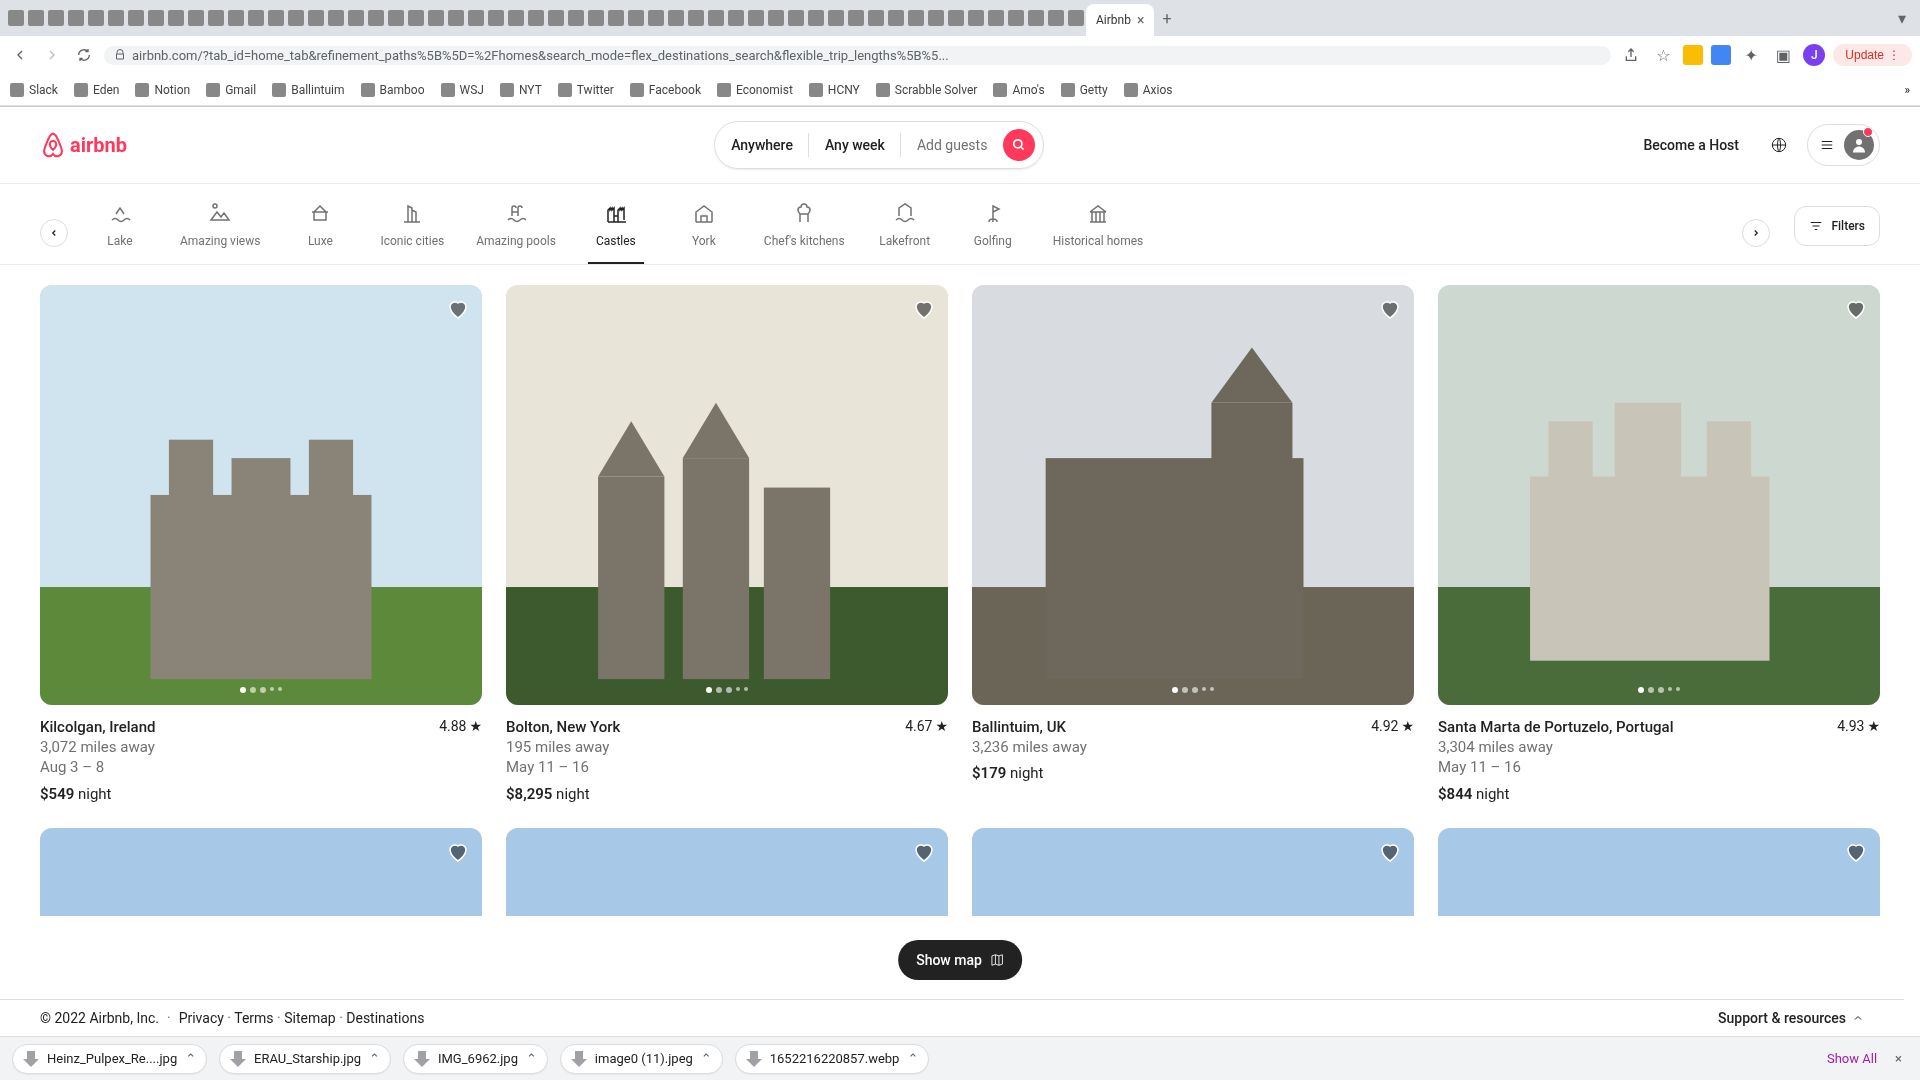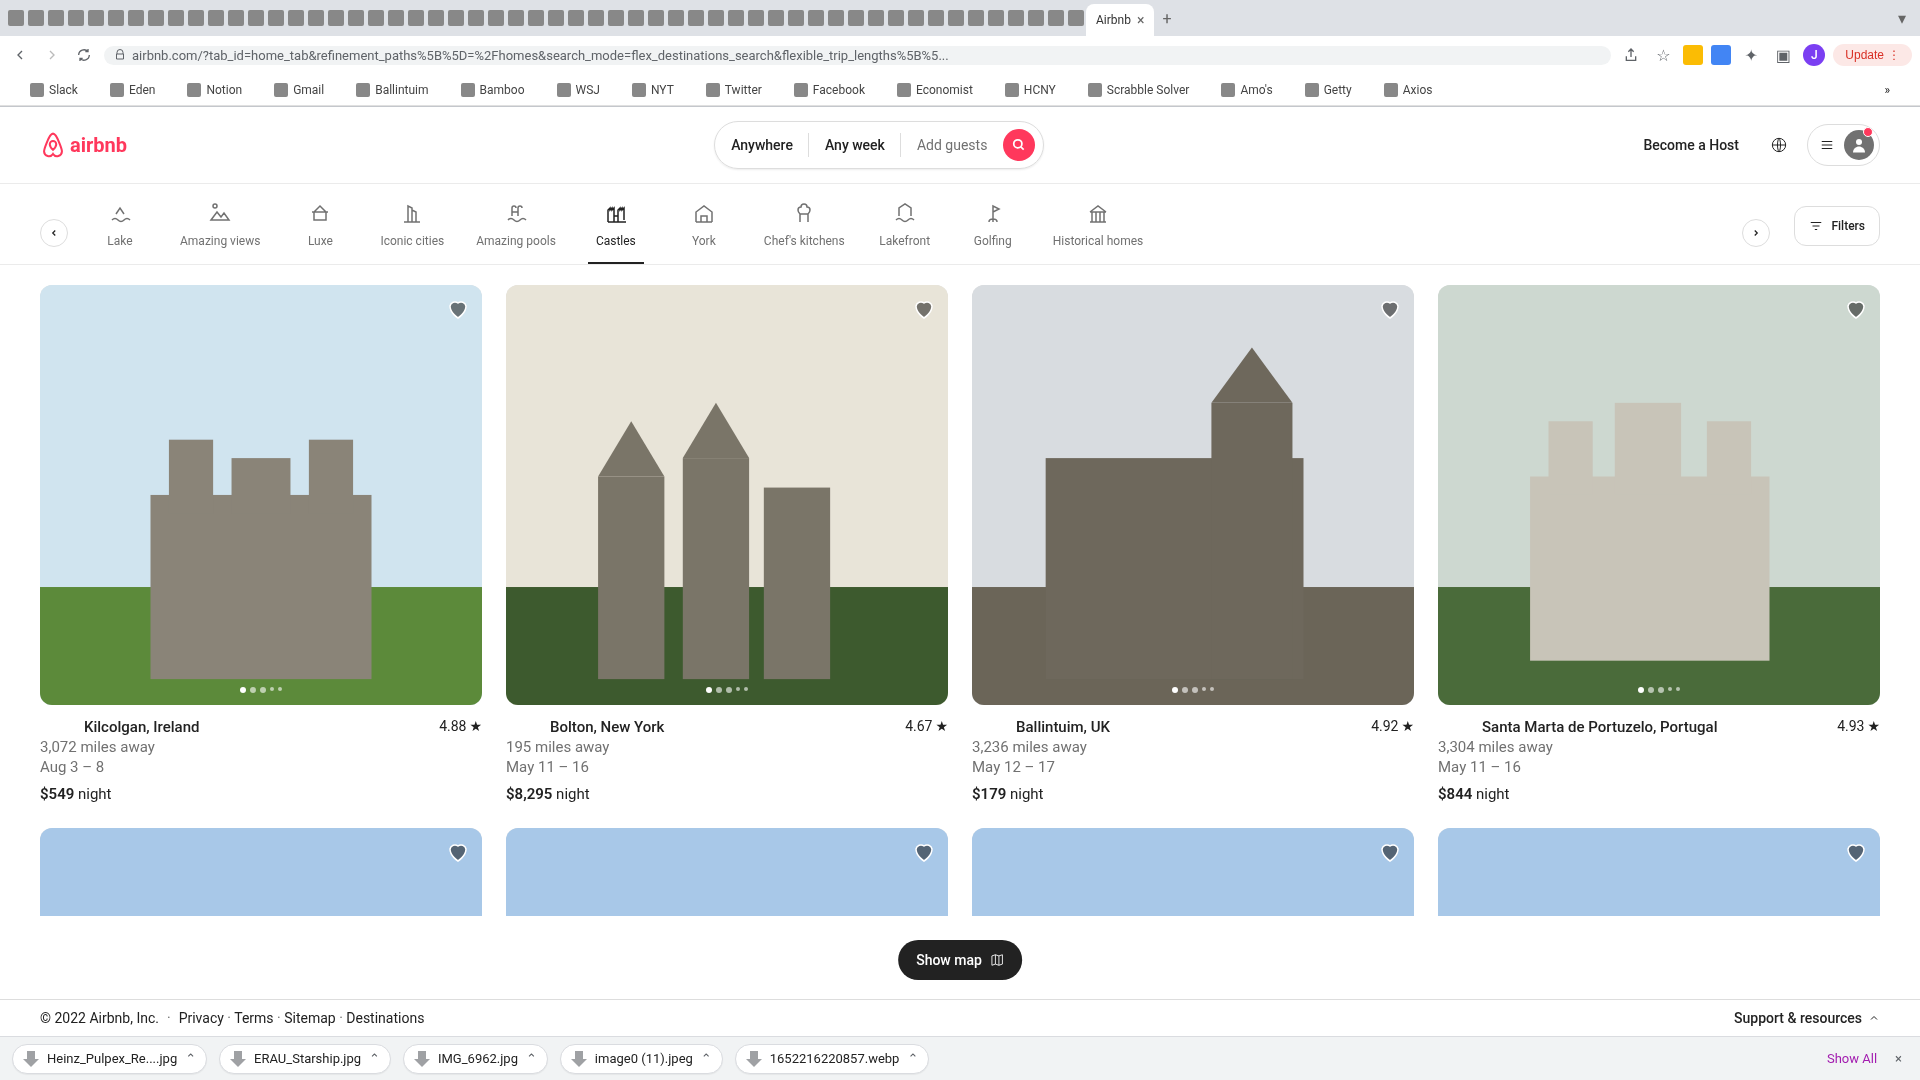--- a/index.html
+++ b/index.html
@@ -18,21 +18,21 @@
 .nav-btn { width: 24px; height: 24px; display: flex; align-items: center; justify-content: center; color: #5f6368; border-radius: 50%; cursor: pointer; }
 .nav-btn.disabled { color: #bbb; }
 .url-box { flex: 1; display: flex; align-items: center; background: #f1f3f4; border-radius: 14px; height: 19px; padding: 0 10px; gap: 6px; font-size: 13px; color: #5f6368; overflow: hidden; white-space: nowrap; }
 .lock-icon { color: #5f6368; }
 .ext-icon { width: 20px; height: 20px; border-radius: 3px; background: #888; }
 .ext-icon.blue { background: #4285f4; }
 .ext-icon.yellow { background: #fbbc04; }
 .avatar-small { width: 22px; height: 22px; border-radius: 50%; background: #7b3ff2; color: #fff; display: flex; align-items: center; justify-content: center; font-size: 12px; font-weight: 500; }
 .update-btn { background: #fce8e6; color: #d93025; border: none; border-radius: 14px; padding: 4px 12px; font-size: 12px; cursor: pointer; display: flex; align-items: center; gap: 4px; }
 
-.bookmarks-bar { background: #fff; display: flex; align-items: center; height: 32px; padding: 0 24px; gap: 20px; border-bottom: 1px solid #e0e0e0; font-size: 12px; overflow: hidden; }
+.bookmarks-bar { background: #fff; display: flex; align-items: center; height: 32px; padding: 0 4px; gap: 4px; border-bottom: 1px solid #e0e0e0; font-size: 12px; overflow: hidden; }
 .bookmark { display: flex; align-items: center; gap: 5px; padding: 3px 6px; color: #444; cursor: pointer; white-space: nowrap; }
 .bm-icon { width: 14px; height: 14px; border-radius: 2px; background: #888; flex-shrink: 0; }
 
 
 .abb-header { display: flex; align-items: center; justify-content: space-between; padding: 14px 40px; border-bottom: 1px solid #ebebeb; }
 .logo { display: flex; align-items: center; gap: 4px; color: #ff385c; font-weight: 700; font-size: 20px; cursor: pointer; }
 .logo-mark { width: 26px; height: 26px; }
 .search-pill { display: flex; align-items: center; border: 1px solid #ddd; border-radius: 40px; box-shadow: 0 1px 2px rgba(0,0,0,0.08); height: 48px; cursor: pointer; }
 .search-seg { padding: 0 16px; font-size: 14px; font-weight: 500; position: relative; }
 .search-seg.divider::after { content: ""; position: absolute; right: 0; top: 50%; transform: translateY(-50%); width: 1px; height: 24px; background: #ddd; }
@@ -59,31 +59,31 @@
 .card { display: flex; flex-direction: column; cursor: pointer; }
 .card-img { position: relative; width: 100%; aspect-ratio: 20/19; border-radius: 12px; overflow: hidden; background: #ddd; }
 .castle-svg { width: 100%; height: 100%; }
 .heart { position: absolute; top: 12px; right: 12px; width: 24px; height: 24px; }
 .dots { position: absolute; bottom: 12px; left: 50%; transform: translateX(-50%); display: flex; gap: 4px; }
 .dot { width: 6px; height: 6px; border-radius: 50%; background: rgba(255,255,255,0.6); }
 .dot.active { background: #fff; }
 .dot.sm { width: 4px; height: 4px; }
 .card-info { padding-top: 12px; font-size: 15px; line-height: 1.35; }
 .card-title-row { display: flex; justify-content: space-between; align-items: flex-start; }
-.card-title { font-weight: 500; color: #222; margin-left: 44px; }
+.card-title { font-weight: 500; color: #222; }
 .rating { display: flex; align-items: center; gap: 3px; font-size: 14px; }
 .meta { color: #717171; }
 .price { margin-top: 6px; }
 .price b { font-weight: 600; }
 
 
 .show-map { position: fixed; bottom: 100px; left: 50%; transform: translateX(-50%); background: #222; color: #fff; border-radius: 24px; padding: 12px 18px; display: flex; align-items: center; gap: 8px; font-size: 14px; font-weight: 500; cursor: pointer; z-index: 10; }
 
 
-.abb-footer { position: fixed; bottom: 44px; left: 0; right: 0; background: #fff; border-top: 1px solid #ddd; display: flex; justify-content: space-between; align-items: center; padding: 10px 40px; font-size: 14px; color: #222; z-index: 5; }
+.abb-footer { position: fixed; bottom: 44px; left: 0; right: 16px; background: #fff; border-top: 1px solid #ddd; display: flex; justify-content: space-between; align-items: center; padding: 10px 40px; font-size: 14px; color: #222; z-index: 5; }
 .footer-left { display: flex; gap: 8px; }
 .footer-link { cursor: pointer; }
 .footer-sep { color: #717171; }
 .support-toggle { display: flex; align-items: center; gap: 6px; font-weight: 500; cursor: pointer; }
 
 
 .downloads-bar { position: fixed; bottom: 0; left: 0; right: 0; height: 44px; background: #f1f3f4; border-top: 1px solid #dadce0; display: flex; align-items: center; padding: 0 12px; gap: 12px; font-size: 13px; z-index: 20; }
 .dl-chip { display: flex; align-items: center; gap: 8px; background: #fff; border: 1px solid #dadce0; border-radius: 18px; padding: 6px 10px; box-shadow: 0 1px 1px rgba(0,0,0,0.05); }
 .dl-icon { width: 16px; height: 16px; background: #5f6368; clip-path: polygon(50% 0, 100% 50%, 75% 50%, 75% 100%, 25% 100%, 25% 50%, 0 50%); transform: rotate(180deg); opacity: 0.6; }
 .dl-caret { color: #5f6368; }
@@ -509,21 +509,20 @@
       </div>
       <div class="card-info">
         <div class="card-title-row">
           <div class="card-title">Ballintuim, UK</div>
           <div class="rating">
             <span>4.92</span>
             <span>★</span>
           </div>
         </div>
         <div class="meta">3,236 miles away</div>
-        <div class="meta">May 12 – 17</div>
         <div class="price"><b>$179</b> night</div>
       </div>
     </div>
     <div class="card">
       <div class="card-img">
         <svg class="castle-svg" viewBox="0 0 120 120" preserveAspectRatio="xMidYMid slice">
           <rect width="120" height="120" fill="#cdd8d0"></rect>
           <rect y="85" width="120" height="35" fill="#4a6b3a"></rect>
           <rect x="25" y="55" width="65" height="50" fill="#c8c4b8"></rect>
           <rect x="30" y="40" width="12" height="20" fill="#c8c4b8"></rect>

